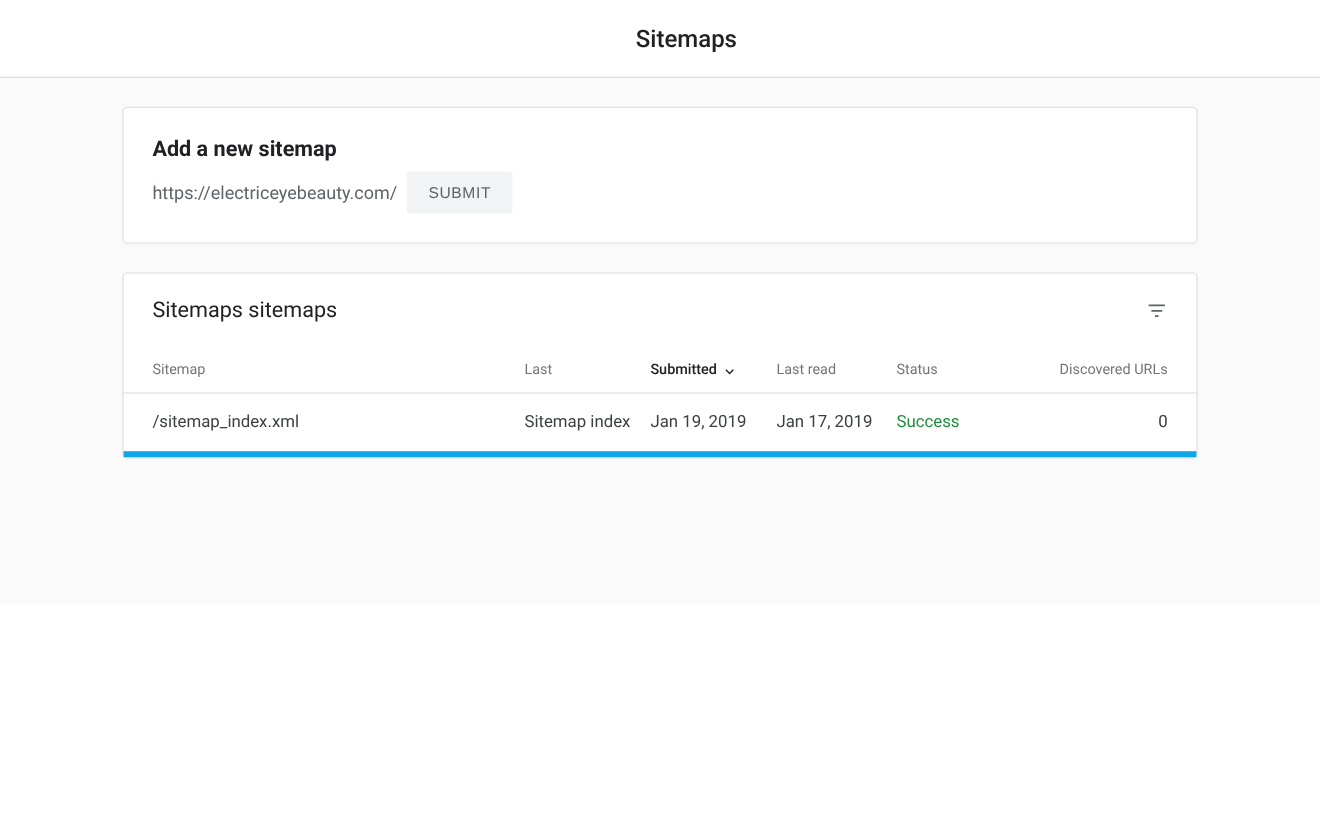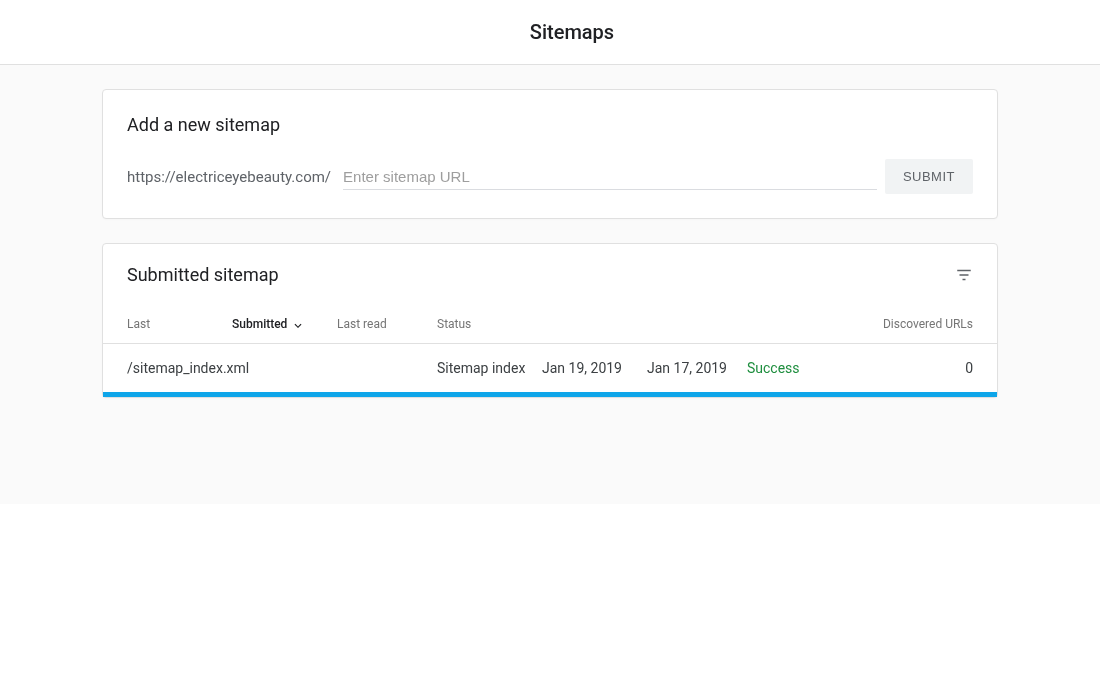--- a/index.html
+++ b/index.html
@@ -29,23 +29,23 @@
       border-radius: 4px;
       margin: 0 auto 24px auto;
       width: 896px;
       box-shadow: 0 1px 2px rgba(0,0,0,0.02);
     }
     .card-inner {
       padding: 24px 24px 24px 24px;
     }
     .card-title {
       font-size: 18px;
-      font-weight: 400;
-      color: #202124;
-      margin-bottom: 24px;
+      font-weight: 700;
+      color: #202124;
+      margin-bottom: 8px;
     }
     .input-row {
       display: flex;
       align-items: center;
       gap: 8px;
     }
     .url-prefix {
       font-size: 15px;
       color: #5f6368;
       flex-shrink: 0;
@@ -149,37 +149,37 @@
 
 <div class="page-title">Sitemaps</div>
 
 <div class="content-area">
 
   <div class="card">
     <div class="card-inner">
       <div class="card-title">Add a new sitemap</div>
       <div class="input-row">
         <span class="url-prefix">https://electriceyebeauty.com/</span>
-        <input class="url-input" type="text" placeholder="Enter sitemap URL" style="">
         <button class="submit-btn">SUBMIT</button>
       </div>
     </div>
   </div>
 
   <div class="card table-card">
     <div class="table-header-row">
-      <div class="table-title">Submitted sitemap</div>
+      <div class="table-title">Sitemaps sitemaps</div>
       <span class="filter-icon">
         <svg width="18" height="18" viewBox="0 0 24 24" fill="currentColor">
             <path d="M3 5h18v2H3V5zm3 6h12v2H6v-2zm4 6h4v2h-4v-2z"></path>
           </svg>
       </span>
     </div>
 
     <div class="table-head">
+      <div class="col-sitemap">Sitemap</div>
       <div class="col-type">Last</div>
       <div class="col-submitted">
         <span class="sorted-col">Submitted</span>
         <span class="sort-arrow">
           <svg width="14" height="14" viewBox="0 0 24 24" fill="#202124">
               <path d="M12 4v12.17l-4.59-4.58L6 13l6 6 6-6-1.41-1.41L12 16.17V4h0z"></path>
             </svg>
         </span>
       </div>
       <div class="col-lastread">Last read</div>

